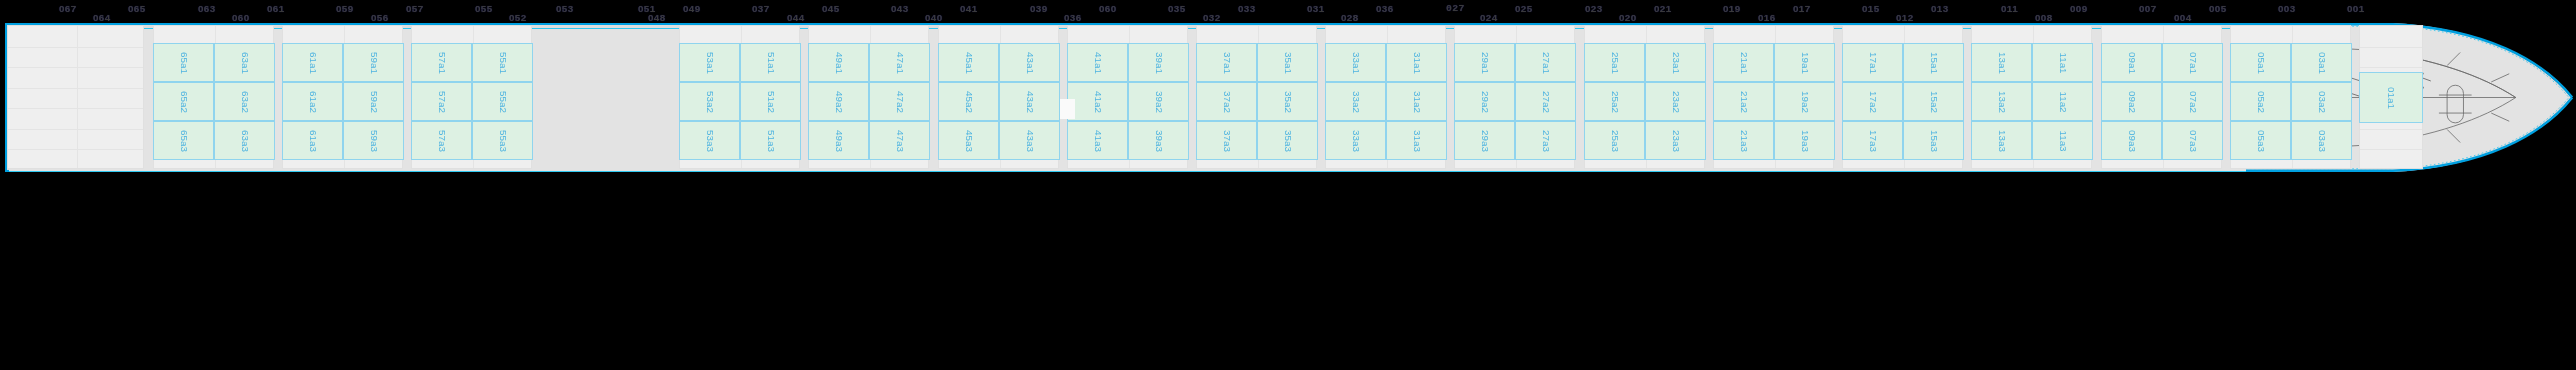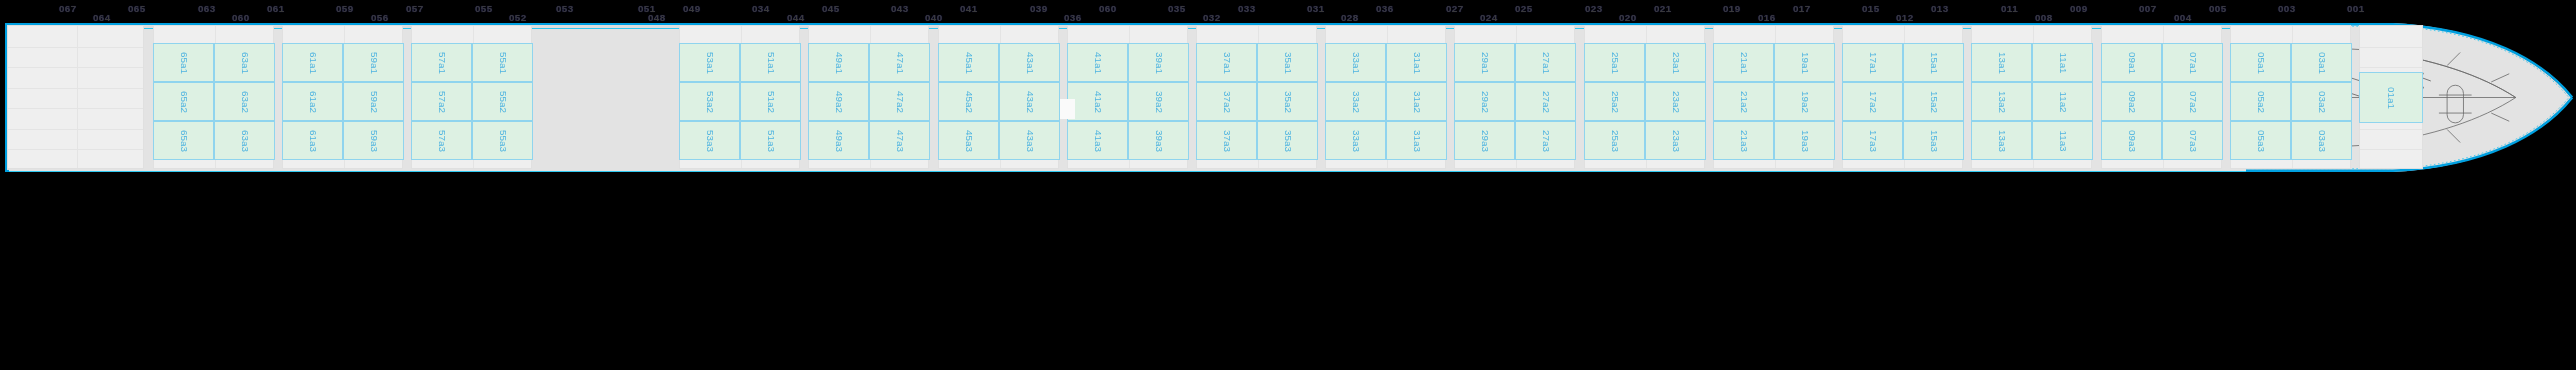--- a/index.html
+++ b/index.html
@@ -49,31 +49,31 @@
       <div class="bay odd" style="left: 59px;">067</div>
       <div class="bay odd" style="left: 128px; text-align: right;">065</div>
       <div class="bay odd" style="left: 198px;">063</div>
       <div class="bay odd" style="left: 267px;">061</div>
       <div class="bay odd" style="left: 336px;">059</div>
       <div class="bay odd" style="left: 406px;">057</div>
       <div class="bay odd" style="left: 475px;">055</div>
       <div class="bay odd" style="left: 556px;">053</div>
       <div class="bay odd" style="left: 614px; margin-left: 24px;">051</div>
       <div class="bay odd" style="left: 683px;">049</div>
-      <div class="bay odd" style="left: 752px;">034</div>
+      <div class="bay odd" style="left: 752px;">037</div>
       <div class="bay odd" style="left: 822px;">045</div>
       <div class="bay odd" style="left: 891px;">043</div>
       <div class="bay odd" style="left: 960px;">041</div>
       <div class="bay odd" style="left: 1030px;">039</div>
       <div class="bay odd" style="left: 1099px;">060</div>
       <div class="bay odd" style="left: 1168px;">035</div>
       <div class="bay odd" style="left: 1238px;">033</div>
       <div class="bay odd" style="left: 1307px;">031</div>
       <div class="bay odd" style="left: 1376px;">036</div>
-      <div class="bay odd" style="left: 1446px;">027</div>
+      <div class="bay odd" style="left: 1446px; font-family: Liberation Mono, monospace;">027</div>
       <div class="bay odd" style="left: 1515px;">025</div>
       <div class="bay odd" style="left: 1585px;">023</div>
       <div class="bay odd" style="left: 1654px;">021</div>
       <div class="bay odd" style="left: 1723px;">019</div>
       <div class="bay odd" style="left: 1793px;">017</div>
       <div class="bay odd" style="left: 1862px;">015</div>
       <div class="bay odd" style="left: 1931px;">013</div>
       <div class="bay odd" style="left: 2001px;">011</div>
       <div class="bay odd" style="left: 2070px;">009</div>
       <div class="bay odd" style="left: 2139px;">007</div>

